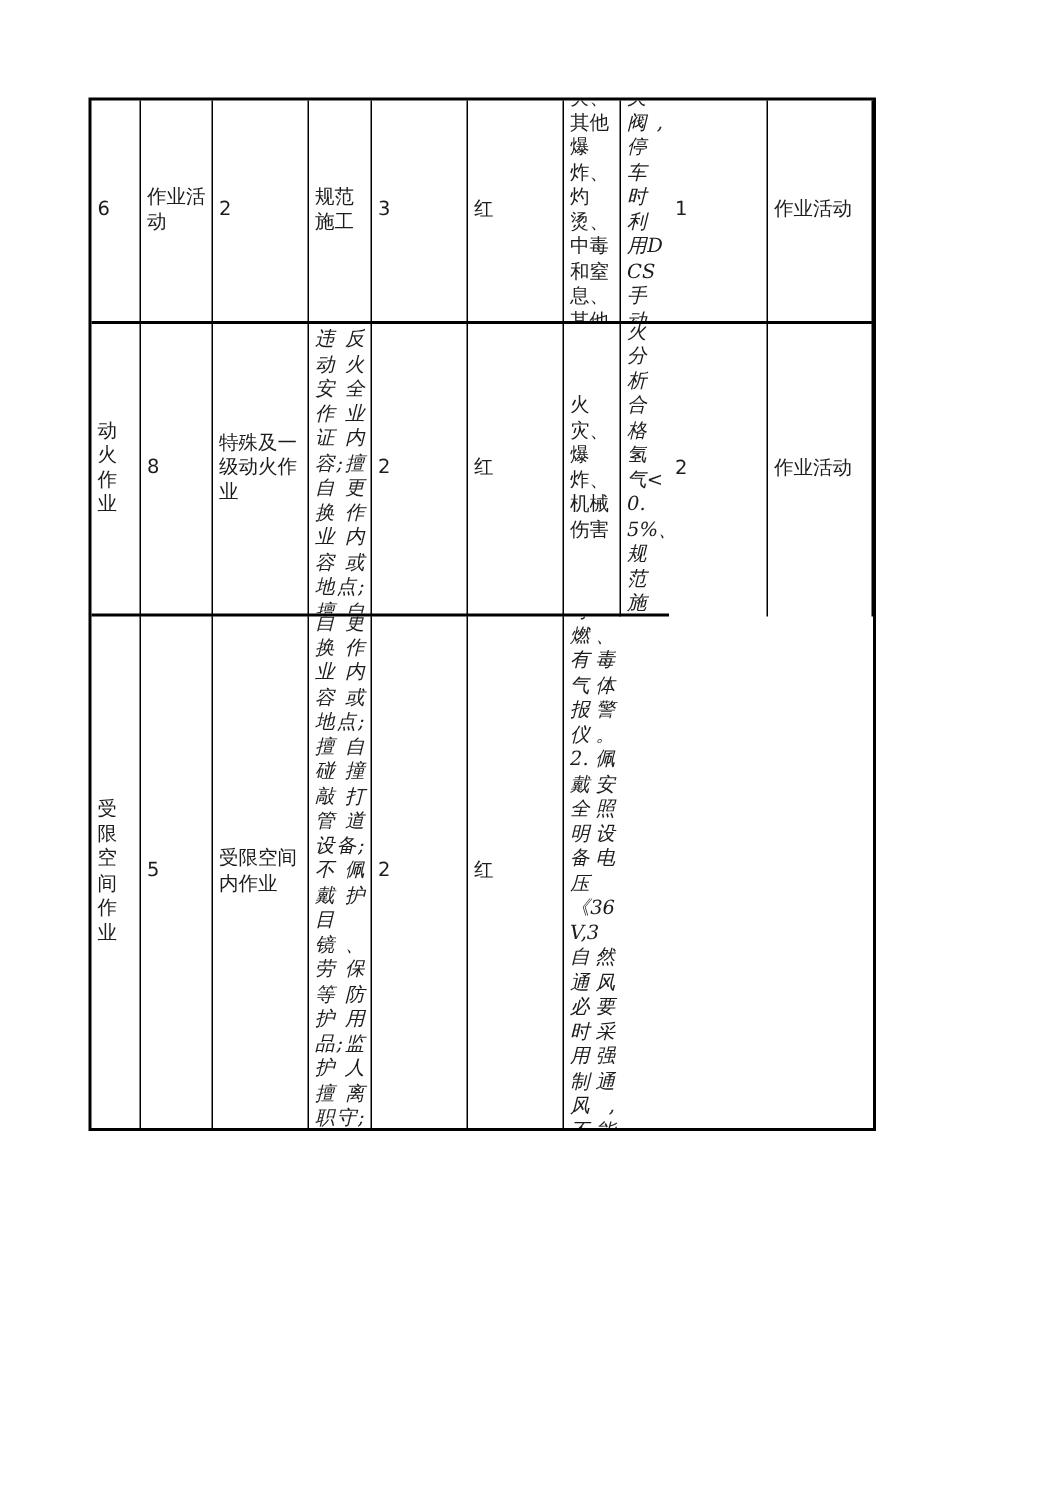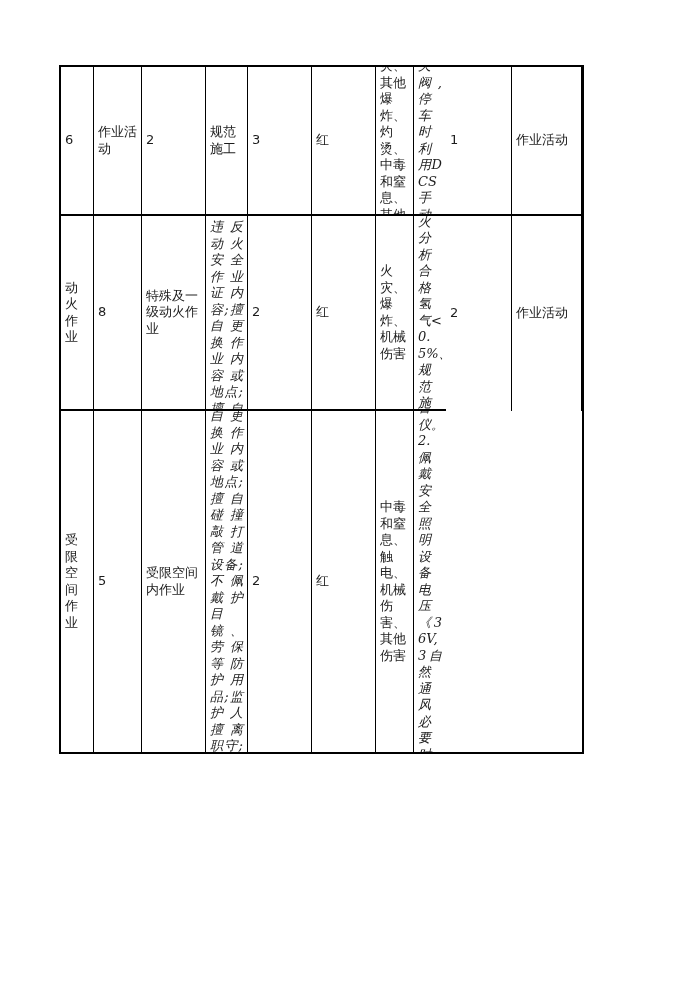--- a/index.html
+++ b/index.html
@@ -138,21 +138,18 @@
       </div>
     <div class="cell jst last-row">
         <div class="txt">违反受限空间安全作业证内容;擅自更换作业内容或地点;擅自碰撞敲打管道设备;不佩戴护目镜、劳保等防护用品;监护人擅离职守;无救生绳;照明不防爆或无照明</div>
       </div>
     <div class="cell num last-row">
         <div class="txt">2</div>
       </div>
     <div class="cell last-row">
         <div class="txt">红</div>
       </div>
-    <div class="cell last-row">
-        <div class="txt">中毒和窒息、触电、机械伤害、其他伤害</div>
-      </div>
     <div class="cell jst last-col last-row">
         <div class="txt">1.佩戴便携式可燃、有毒气体报警仪。2.佩戴安全照明设备电压《36V,3自然通风必要时采用强制通风,不能通富养空气。</div>
       </div>
 
   </div>
 </div>
 
 </body></html>

